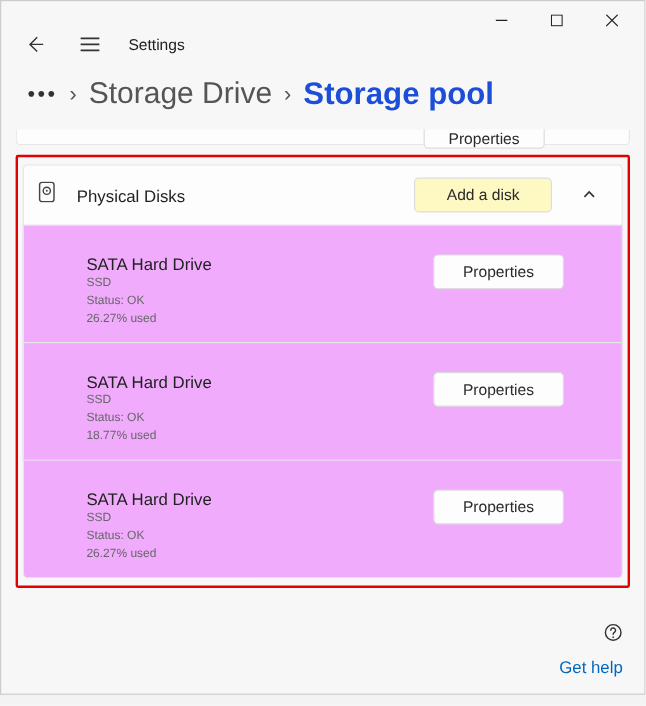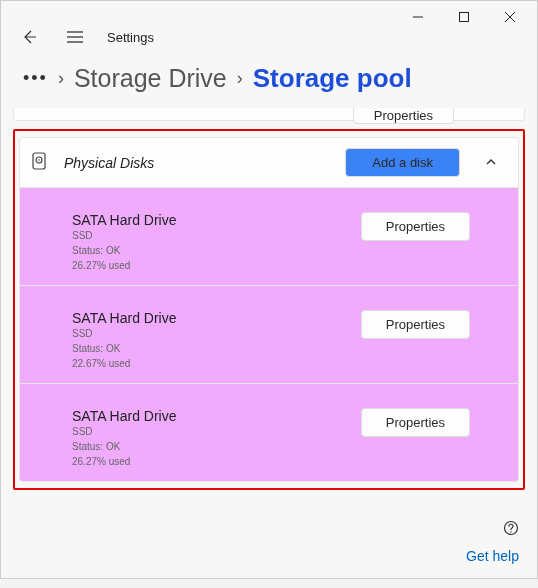--- a/index.html
+++ b/index.html
@@ -127,24 +127,23 @@
   }
   .section-header .hicon {
     width: 22px;
     text-align: center;
     color: #333;
   }
   .section-header .htitle {
     flex: 1;
     font-size: 14px;
     color: #222;
-    font-style: italic;
   }
   .action-btn {
-    background: #3b82f6;
+    background: #fef9c3;
     border: 1px solid #ddd;
     border-radius: 4px;
     padding: 6px 26px;
     font-size: 13px;
     color: #2a2a2a;
   }
   .chev-btn {
     width: 34px;
     text-align: center;
     color: #333;
@@ -268,21 +267,21 @@
           <div class="disk-sub">26.27% used</div>
         </div>
         <button class="prop-btn">Properties</button>
       </div>
 
       <div class="disk-row">
         <div class="disk-info">
           <div class="disk-name">SATA Hard Drive</div>
           <div class="disk-sub">SSD</div>
           <div class="disk-sub">Status: OK</div>
-          <div class="disk-sub">22.67% used</div>
+          <div class="disk-sub">18.77% used</div>
         </div>
         <button class="prop-btn">Properties</button>
       </div>
 
       <div class="disk-row">
         <div class="disk-info">
           <div class="disk-name">SATA Hard Drive</div>
           <div class="disk-sub">SSD</div>
           <div class="disk-sub">Status: OK</div>
           <div class="disk-sub">26.27% used</div>

